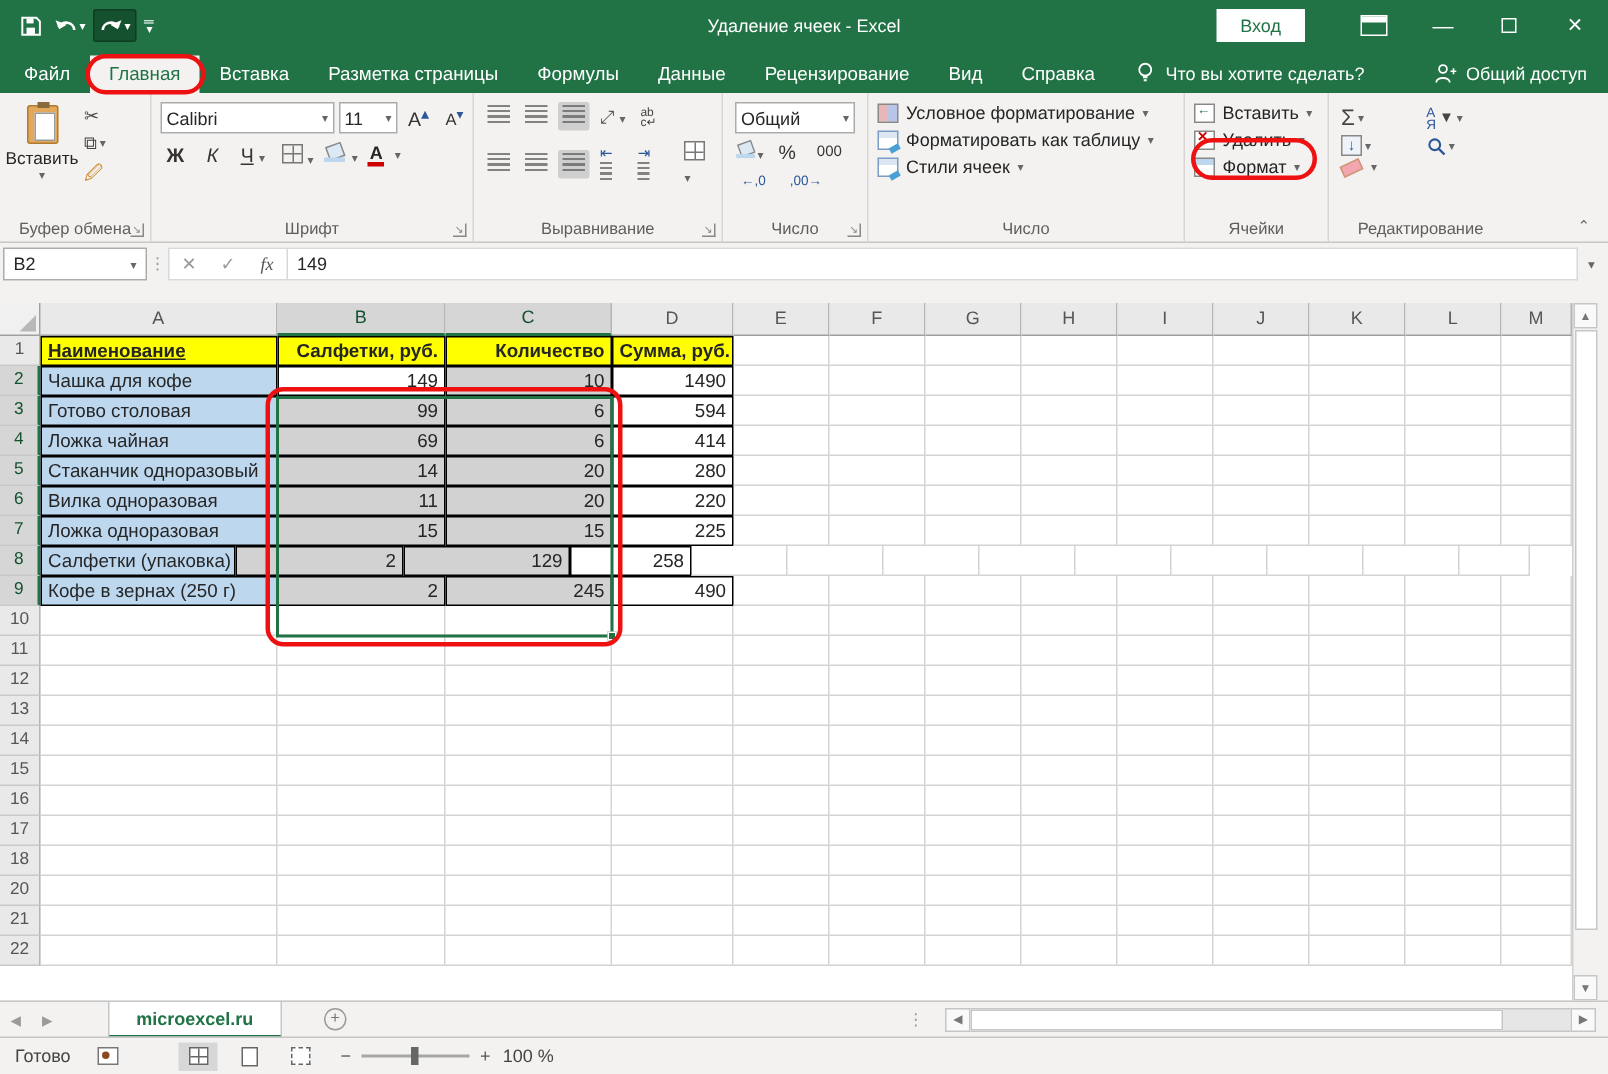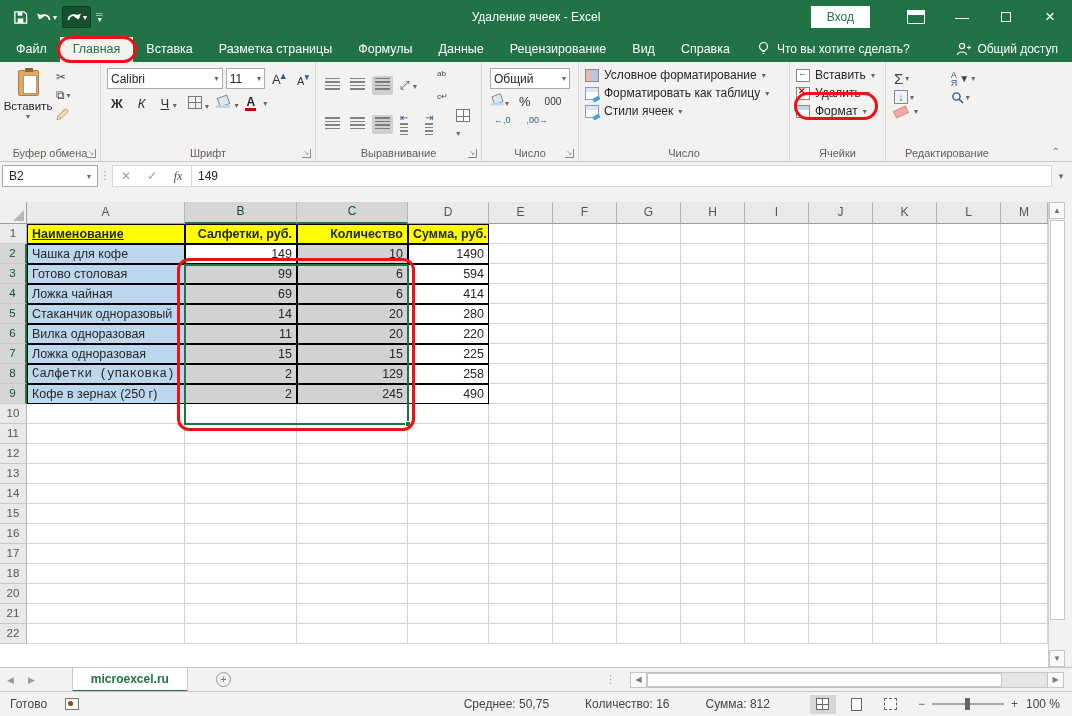--- a/index.html
+++ b/index.html
@@ -260,21 +260,21 @@
       <div class="glabel">Шрифт</div>
       <div class="dlauncher"></div>
     </div>
 
     <div class="rgroup" style="width:166px;">
       <div class="frow" style="gap:4px;">
         <span class="albtn"><span class="alico"></span></span>
         <span class="albtn"><span class="alico"></span></span>
         <span class="albtn sel"><span class="alico"></span></span>
         <span class="albtn" style="color:#555;">⤢ <span class="mini-arr">▾</span></span>
-        <span class="albtn" style="font-size:8px; line-height:7px; color:#444; display:inline-flex; flex-direction:column; margin-left:10px;gap:16px;">
+        <span class="albtn" style="font-size:8px; line-height:7px; color:#444; display:inline-flex; flex-direction:column; ">
             <span>ab</span>
             <span>c↵</span>
           </span>
       </div>
       <div class="frow" style="gap:4px; margin-top:5px;">
         <span class="albtn"><span class="alico"></span></span>
         <span class="albtn"><span class="alico"></span></span>
         <span class="albtn sel"><span class="alico"></span></span>
         <span class="albtn" style="color:#2b579a; font-size:10px;">⇤<span class="alico" style="width:8px;"></span></span>
         <span class="albtn" style="color:#2b579a; font-size:10px;">⇥<span class="alico" style="width:8px;"></span></span>
@@ -520,21 +520,21 @@
           <div class="cell" style="width: 64px;"></div>
           <div class="cell" style="width: 64px;"></div>
           <div class="cell" style="width: 64px;"></div>
           <div class="cell" style="width: 64px;"></div>
           <div class="cell" style="width: 64px;"></div>
           <div class="cell" style="width: 64px;"></div>
           <div class="cell" style="width: 47px;"></div>
         </div>
         <div class="grow">
           <div class="rowhdr sel">8</div>
-          <div class="cell tb namecell" style="width: 158px; font-family: Liberation Mono, monospace;">Салфетки (упаковка)</div>
+          <div class="cell tb namecell" style="width: 130px;">Салфетки (упаковка)</div>
           <div class="cell tb num selcell" style="width: 112px;">2</div>
           <div class="cell tb num selcell" style="width: 111px;">129</div>
           <div class="cell tb num" style="width: 81px;">258</div>
           <div class="cell" style="width: 64px;"></div>
           <div class="cell" style="width: 64px;"></div>
           <div class="cell" style="width: 64px;"></div>
           <div class="cell" style="width: 64px;"></div>
           <div class="cell" style="width: 64px;"></div>
           <div class="cell" style="width: 64px;"></div>
           <div class="cell" style="width: 64px;"></div>
@@ -773,25 +773,20 @@
       <span class="hs-track">
           <span class="hs-thumb"></span>
         </span>
       <span class="hs-btn">▶</span>
     </span>
   </div>
 
   <div class="statusbar">
     <span class="sb-ready">Готово</span>
     <span class="macro-ico"></span>
-    <span class="sb-stats">
-      <span>Среднее: 50,75</span>
-      <span>Количество: 16</span>
-      <span>Сумма: 812</span>
-    </span>
     <span class="sb-views">
       <span class="viewbtn sel">
           <span class="v-normal"></span>
         </span>
       <span class="viewbtn">
           <span class="v-page"></span>
         </span>
       <span class="viewbtn">
           <span class="v-break"></span>
         </span>

